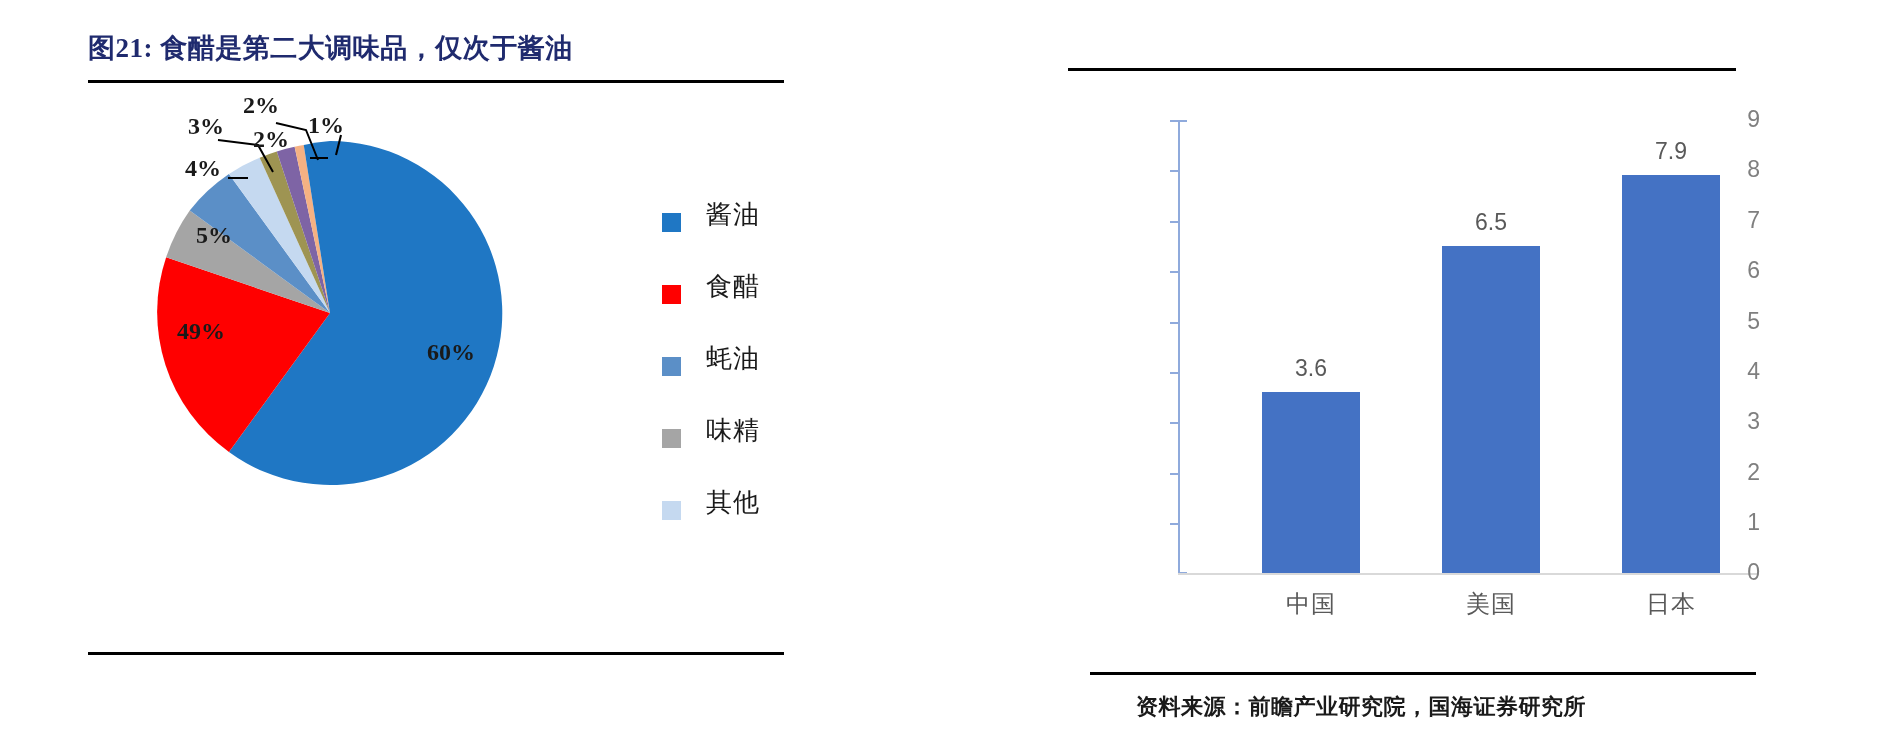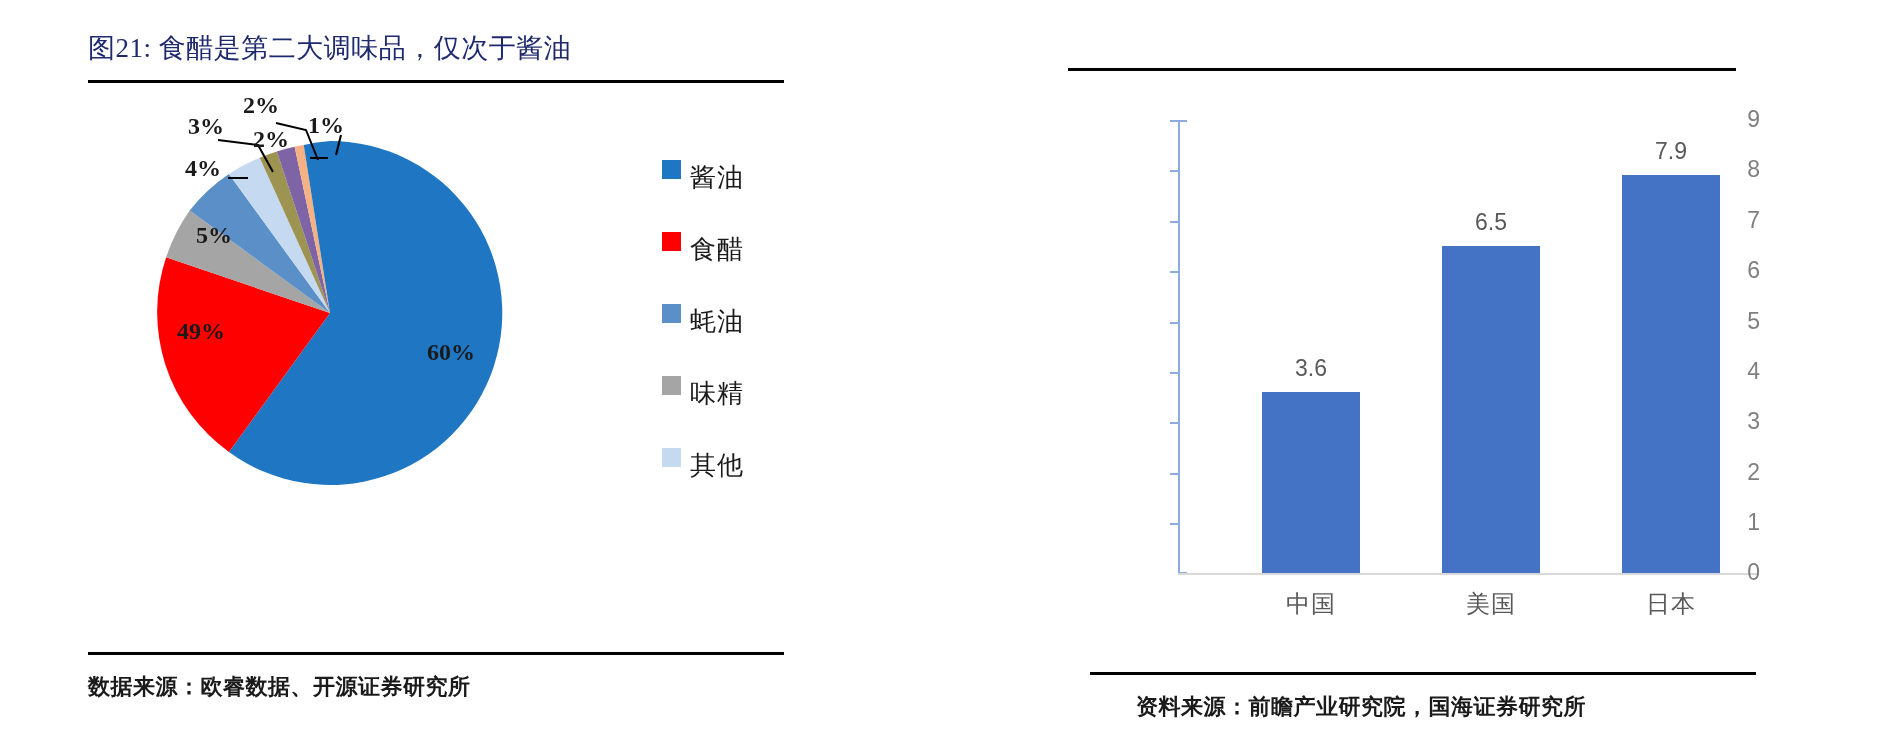--- a/index.html
+++ b/index.html
@@ -15,21 +15,21 @@
   
   .panel{position:absolute;top:0;height:742px;}
   .panel-left{left:0;width:880px;}
   .panel-right{left:880px;width:1020px;}
 
   
   .fig-title{
     position:absolute;
     left:88px;top:30px;
     font-size:27px;
-    font-weight:normal;
+    font-weight:bold;
     color:#1F2A6E;
     letter-spacing:0.5px;
     white-space:nowrap;
     font-family:"Liberation Serif","DejaVu Serif",serif;
   }
 
   
   .rule-top{
     position:absolute;
     height:0;
@@ -77,22 +77,23 @@
   .leader{position:absolute;}
 
   
   .legend{
     position:absolute;
     left:662px;top:160px;
     width:160px;
   }
   .legend-item{
     display:flex;
-    align-items:flex-start;
+    align-items:flex-end;
     height:72px;
+    gap:16px;
   }
   .legend-swatch{
     width:19px;height:19px;
     margin-right:9px;
     flex:0 0 auto;
     display:block;
   }
   .legend-label{
     font-size:26px;
     color:#1a1a1a;
@@ -246,21 +247,20 @@
         <span class="legend-swatch" style="background:#A5A5A5;"></span>
         <span class="legend-label">味精</span>
       </div>
       <div class="legend-item">
         <span class="legend-swatch" style="background:#C5D9F0;"></span>
         <span class="legend-label">其他</span>
       </div>
     </div>
 
     <div class="rule-bottom rule-left-bottom"></div>
-    <div class="source source-left">数据来源：欧睿数据、开源证券研究所</div>
   </div>
 
   <div class="panel panel-right">
 
     <div class="rule-top rule-right-top" style="left:188px;top:68px;width:668px;"></div>
 
     <div class="bar-chart" style="left:210px;top:110px;">
 
       <div class="axis-line-v"></div>
       <div class="axis-cap-top"></div>

